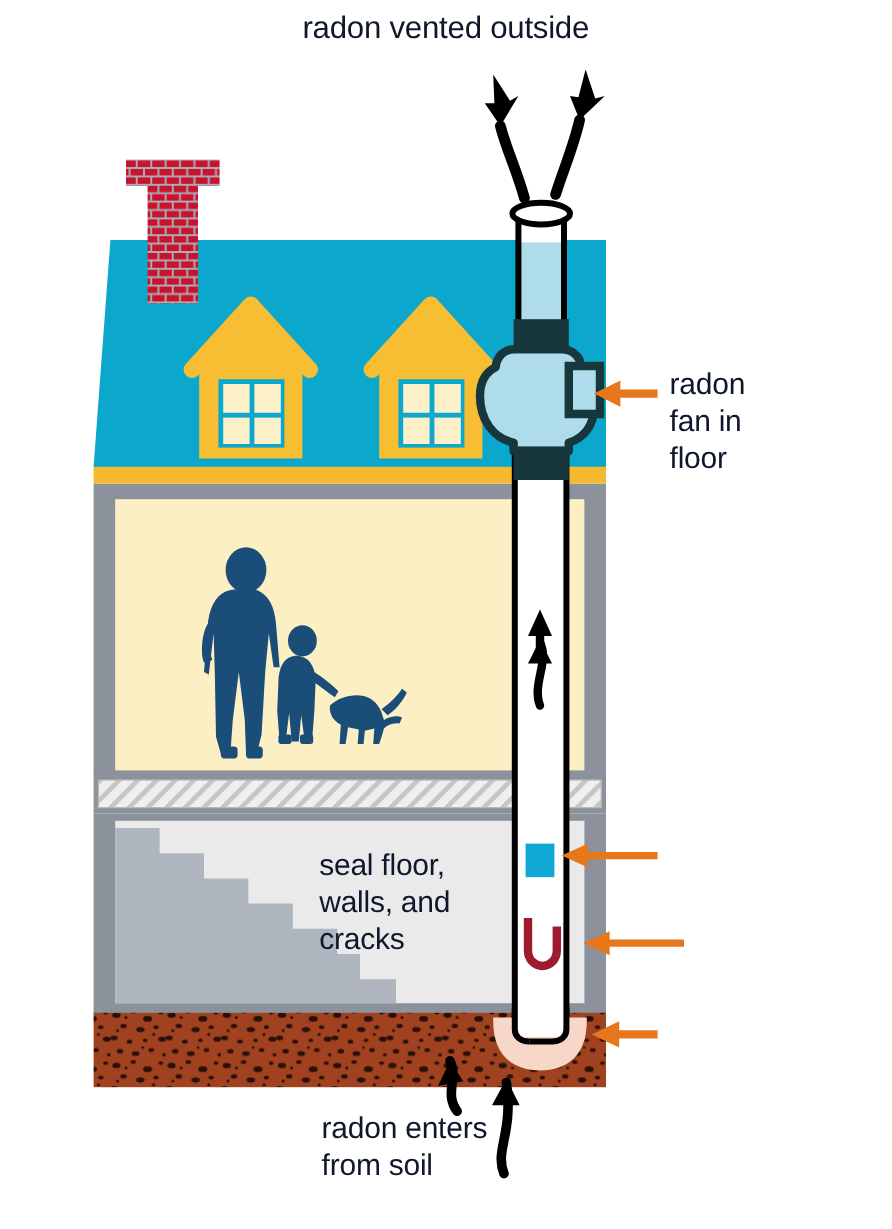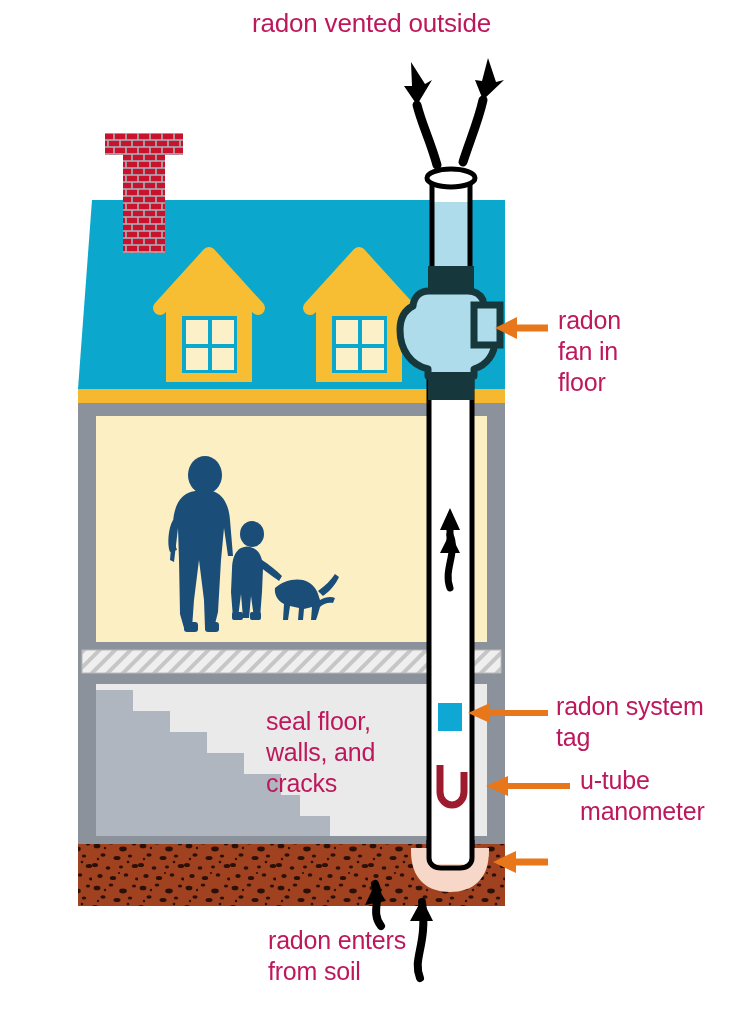--- a/index.html
+++ b/index.html
@@ -20,21 +20,21 @@
   #diagram svg {
     position: absolute;
     top: 0;
     left: 0;
   }
   .lbl {
     position: absolute;
     font-family: "Liberation Sans", sans-serif;
     font-size: 25px;
     line-height: 31px;
-    color: #be185d;
+    color: #0f172a;
     white-space: pre-line;
     letter-spacing: -0.2px;
   }
   #title-label {
     left: 0;
     top: 8px;
     width: 743px;
     text-align: center;
     font-size: 26px;
   }
@@ -268,25 +268,21 @@
       <path d="M493,862 L516,851 L516,873 Z" fill="#E8761B"></path>
     </g>
   </svg>
 
   <div class="lbl" id="title-label">radon vented outside</div>
 
   <div class="lbl" id="label-fan">radon
 fan in
 floor</div>
 
-  <div class="lbl" id="label-tag">radon system
-tag</div>
-
-  <div class="lbl" id="label-manometer">u-tube
-manometer</div>
+
 
 
   <div class="lbl" id="label-seal">seal floor,
 walls, and
 cracks</div>
 
   <div class="lbl" id="label-soil">radon enters
 from soil</div>
 
 </div>

